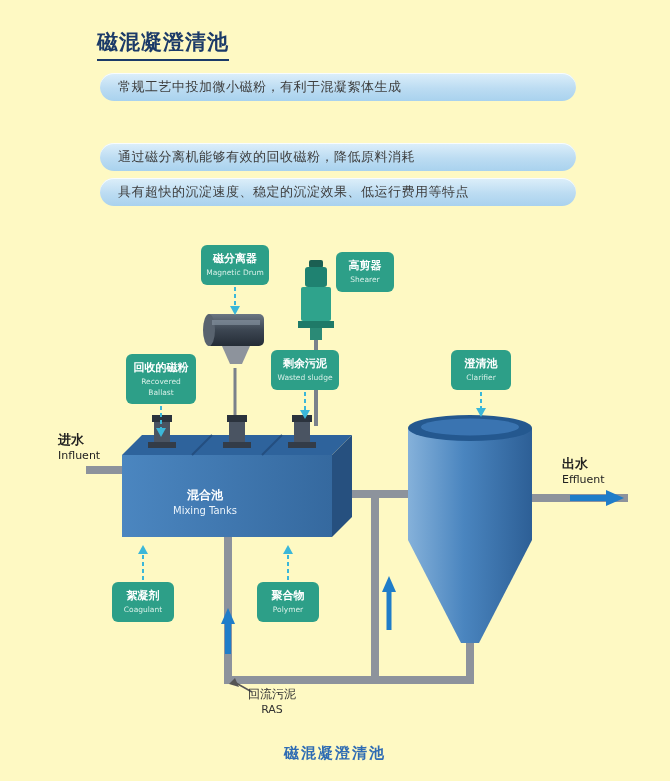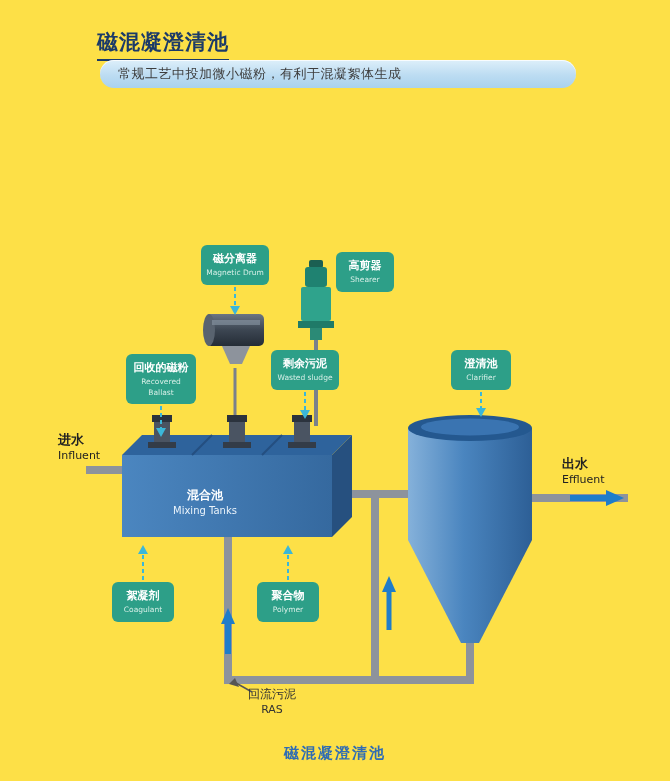--- a/index.html
+++ b/index.html
@@ -1,39 +1,45 @@
 <!DOCTYPE html>
 <html><head>
 <meta charset="utf-8">
 <style>
   html,body{margin:0;padding:0;background:#ffffff;}
-  .page{position:relative;width:670px;height:781px;background:#fde047;overflow:hidden;
+  .page{position:relative;width:670px;height:781px;background:#fef9c3;overflow:hidden;
         font-family:"DejaVu Sans","Liberation Sans",sans-serif;}
   .title{position:absolute;left:97px;top:28px;margin:0;font-size:21px;font-weight:bold;
          color:#1b3a68;border-bottom:2px solid #1b3a68;padding-bottom:3px;letter-spacing:1px;}
   .bar{position:absolute;left:100px;width:476px;height:28px;border-radius:14px;
        background:linear-gradient(180deg,#ddeffa 0%,#bcdcf2 55%,#a9d2ee 100%);
        box-shadow:inset 0 1px 0 rgba(255,255,255,.8);
        display:flex;align-items:center;padding-left:18px;box-sizing:border-box;}
   .bar span{font-size:13px;color:#3d3d3d;letter-spacing:.5px;white-space:nowrap;}
-  .b1{top:60px}.b2{top:108px}.b3{top:143px}.b4{top:178px}
+  .b1{top:73px}.b2{top:108px}.b3{top:143px}.b4{top:178px}
   .diagram{position:absolute;left:0;top:230px;}
   svg text{font-family:"DejaVu Sans","Liberation Sans",sans-serif;}
   .caption{position:absolute;left:0;top:744px;width:100%;text-align:center;
            font-size:15px;font-weight:bold;color:#2f6cb3;letter-spacing:2px;}
 </style>
 </head>
 <body>
 
 <div class="page">
 
   <h1 class="title">磁混凝澄清池</h1>
 
   <div class="bar b1">
     <span>常规工艺中投加微小磁粉，有利于混凝絮体生成</span>
+  </div>
+  <div class="bar b3">
+    <span>通过磁分离机能够有效的回收磁粉，降低原料消耗</span>
+  </div>
+  <div class="bar b4">
+    <span>具有超快的沉淀速度、稳定的沉淀效果、低运行费用等特点</span>
   </div>
 
   <svg class="diagram" width="670" height="500" viewBox="0 0 670 500">
     <defs>
       <linearGradient id="gTankFront" x1="0" y1="0" x2="1" y2="0">
         <stop offset="0" stop-color="#4b86c0"></stop>
           <stop offset="1" stop-color="#35699f"></stop>
       </linearGradient>
       <linearGradient id="gClar" x1="0" y1="0" x2="1" y2="0">
         <stop offset="0" stop-color="#85b1da"></stop>

